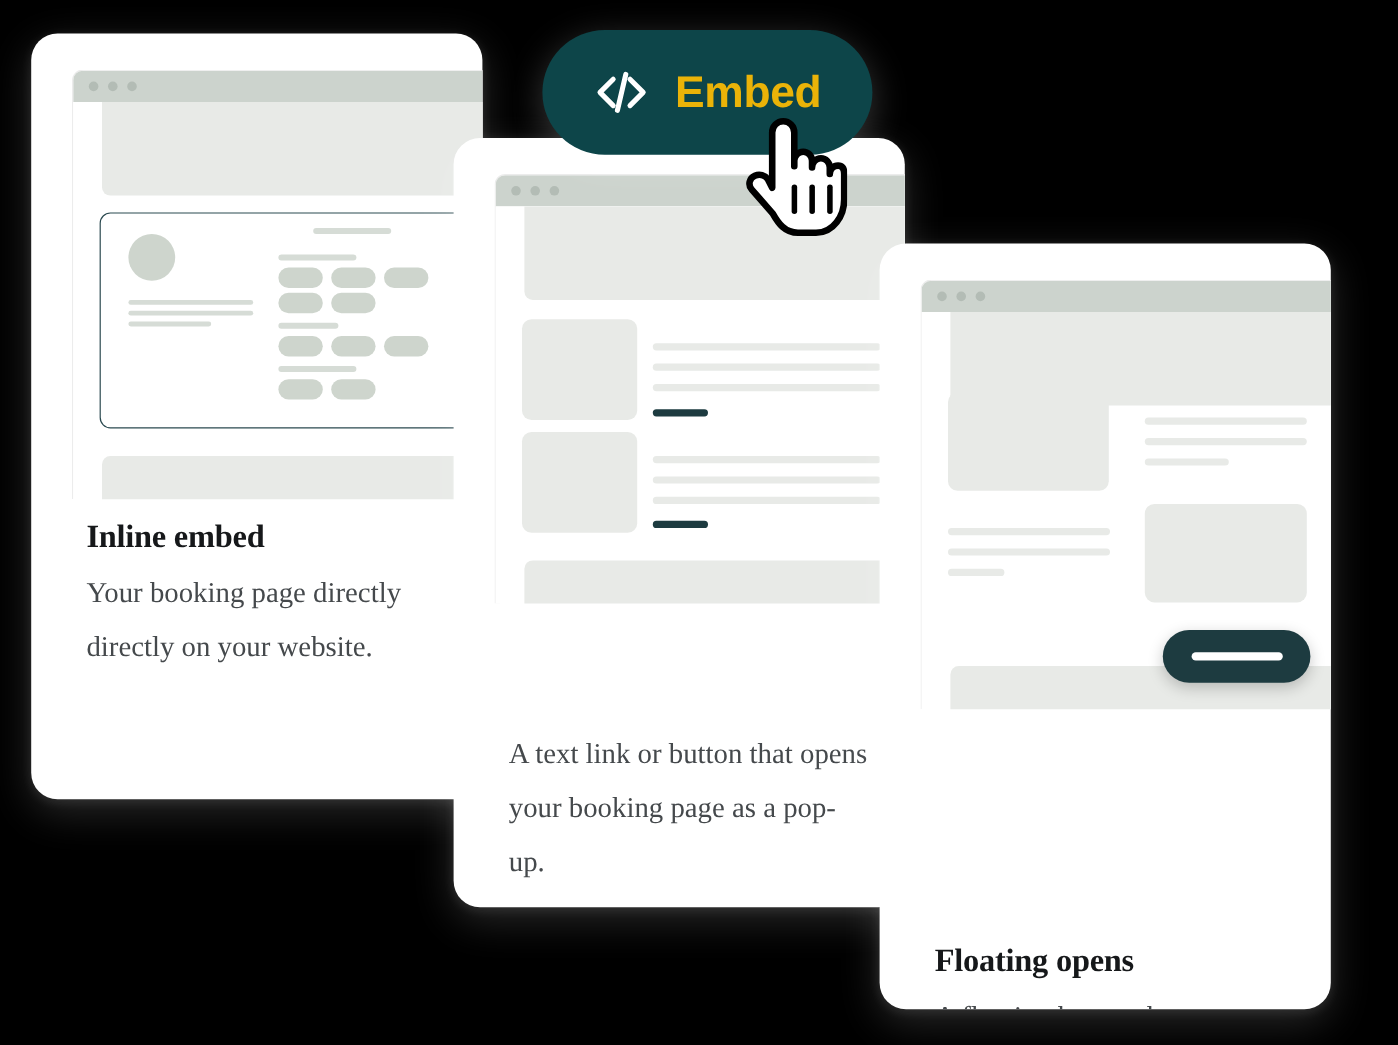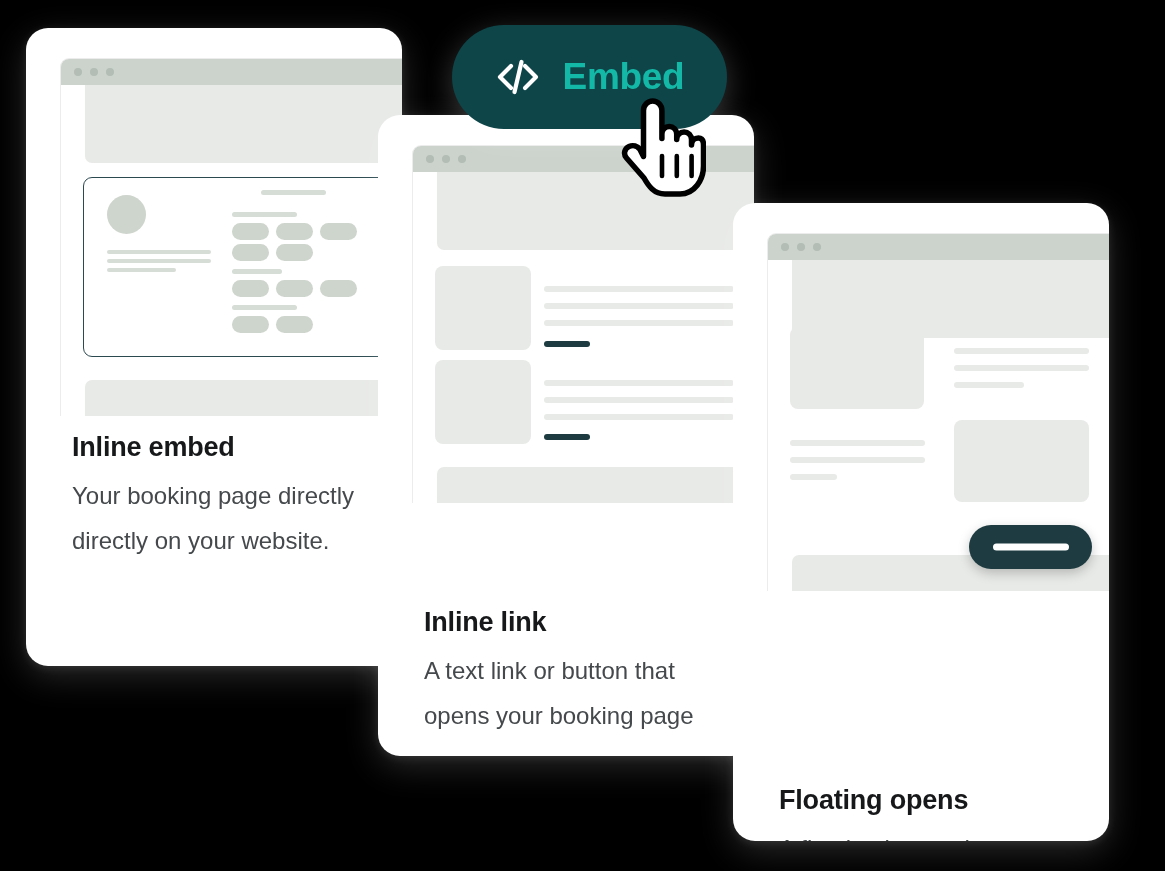--- a/index.html
+++ b/index.html
@@ -20,20 +20,21 @@
   }
 
   
   .card {
     position: absolute;
     background: #ffffff;
     border-radius: 22px;
     box-shadow: 0 10px 34px rgba(255,255,255,0.16),
                 0 2px 10px rgba(255,255,255,0.10);
     overflow: hidden;
+    font-family: Liberation Serif, serif;
   }
 
   #card-inline-embed   { left: 26px;  top: 28px;  width: 376px; height: 638px; z-index: 1; }
   #card-inline-link    { left: 378px; top: 115px; width: 376px; height: 641px; z-index: 3; }
   #card-floating-btn   { left: 733px; top: 203px; width: 376px; height: 638px; z-index: 5; }
 
   
   .mock {
     position: absolute;
     left: 34px;
@@ -133,21 +134,21 @@
     border-radius: 52px;
     background: #0d4549;
     display: flex;
     align-items: center;
     justify-content: center;
     gap: 22px;
     z-index: 9;
     box-shadow: 0 8px 30px rgba(255,255,255,0.22);
   }
   #embed-chip .chip-label {
-    color: #14b8a6;
+    color: #eab308;
     font-size: 37px;
     font-weight: bold;
     letter-spacing: -0.3px;
   }
   #embed-chip .code-icon { display: flex; align-items: center; }
 
   
   #cursor {
     position: absolute;
     left: 618px; top: 98px;
@@ -227,21 +228,20 @@
         <span class="txtline" style="left:131px; top:208px; width:190px;"></span>
         <span class="txtline" style="left:131px; top:225px; width:190px;"></span>
         <span class="txtline" style="left:131px; top:242px; width:190px;"></span>
         <span class="accent-bar" style="left:131px; top:262px; width:46px;"></span>
 
         <div class="footer-block" style="bottom:-42px; height:78px;"></div>
       </div>
     </div>
 
     <div class="card-text" style="top: 492px;">
-      <div class="card-title">Inline link</div>
       <div class="card-desc">A text link or button that opens your booking page as a pop-up.</div>
     </div>
   </div>
 
   <div class="card" id="card-floating-btn">
 
     <div class="mock">
       <div class="mock-chrome">
         <span class="dot"></span>
         <span class="dot"></span>

